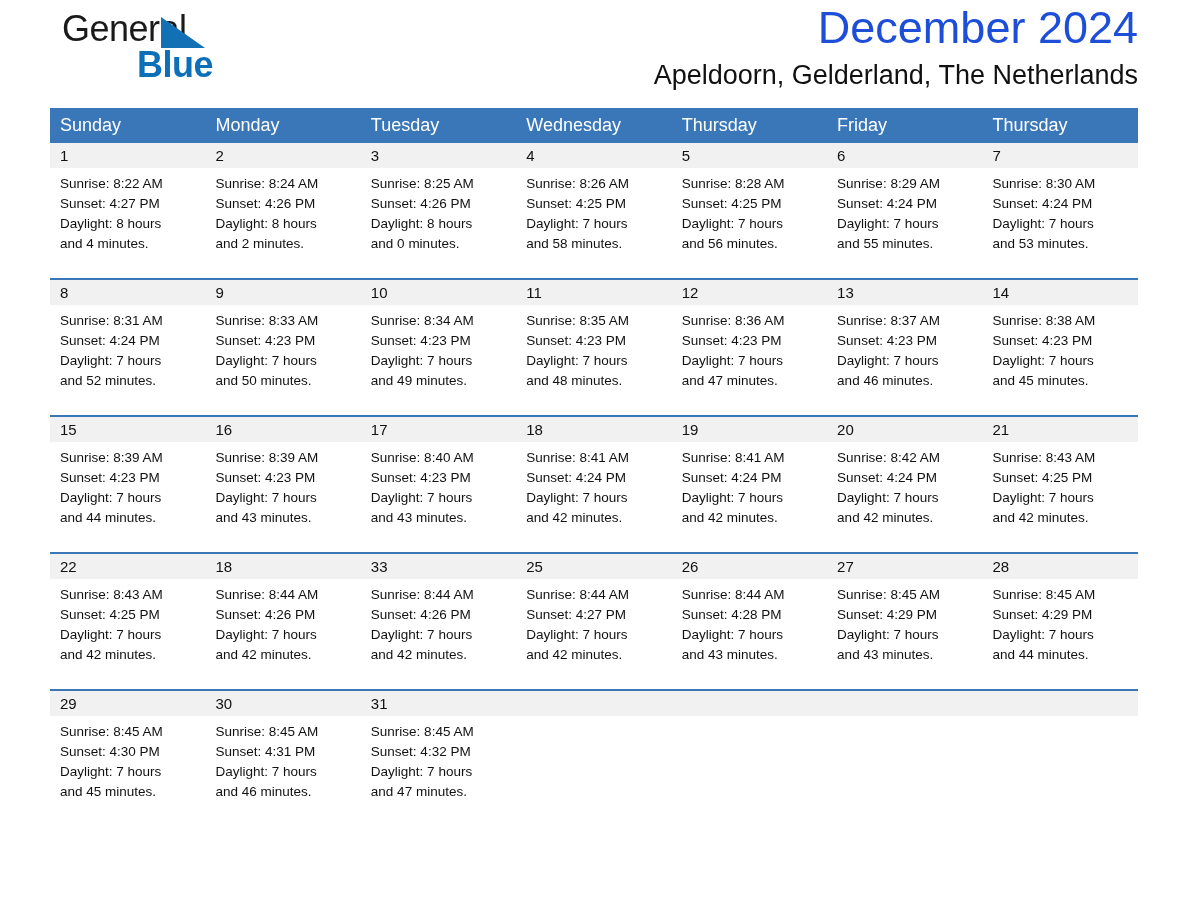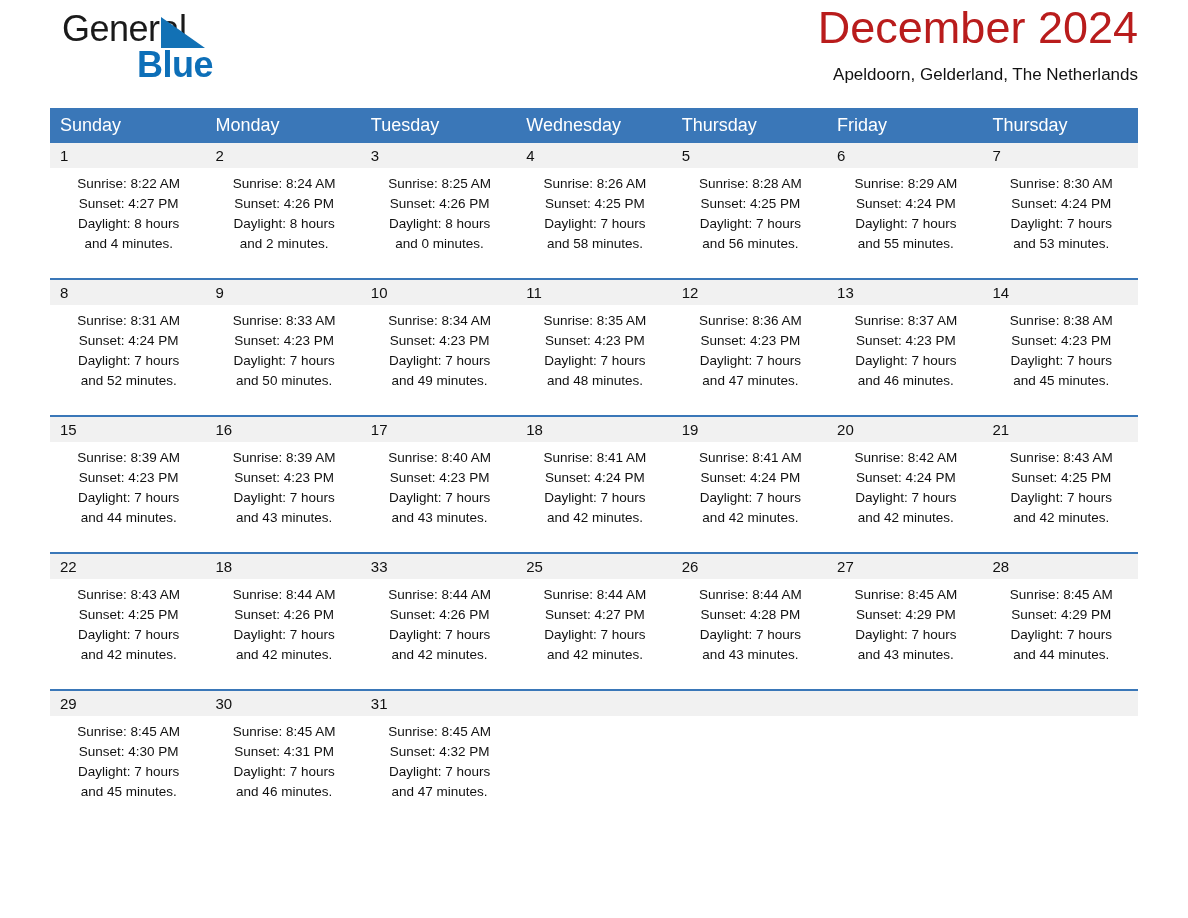--- a/index.html
+++ b/index.html
@@ -66,27 +66,27 @@
   }
   .title-block {
     position: absolute;
     right: 0;
     top: 0;
     text-align: right;
   }
   .month-title {
     font-size: 45px;
     font-weight: normal;
-    color: #b91c1c;
+    color: #1d4ed8;
     line-height: 56px;
     margin: 0;
     white-space: nowrap;
   }
   .location {
-    font-size: 17px;
+    font-size: 27px;
     font-weight: normal;
     color: #111111;
     line-height: 30px;
     margin: 4px 0 0 12px;
     white-space: nowrap;
   }
 
   
   .calendar {
     width: 1088px;
@@ -122,21 +122,20 @@
     line-height: 25px;
     padding-left: 10px;
     font-size: 15px;
     color: #111111;
   }
   .detail {
     padding: 6px 8px 0 10px;
     font-size: 13.5px;
     line-height: 20px;
     color: #111111;
-    text-align: center;
   }
   .detail div {
     white-space: nowrap;
   }
   .weekrow-sep td {
     height: 2px;
     padding: 0;
     border: none;
     background: transparent;
   }

